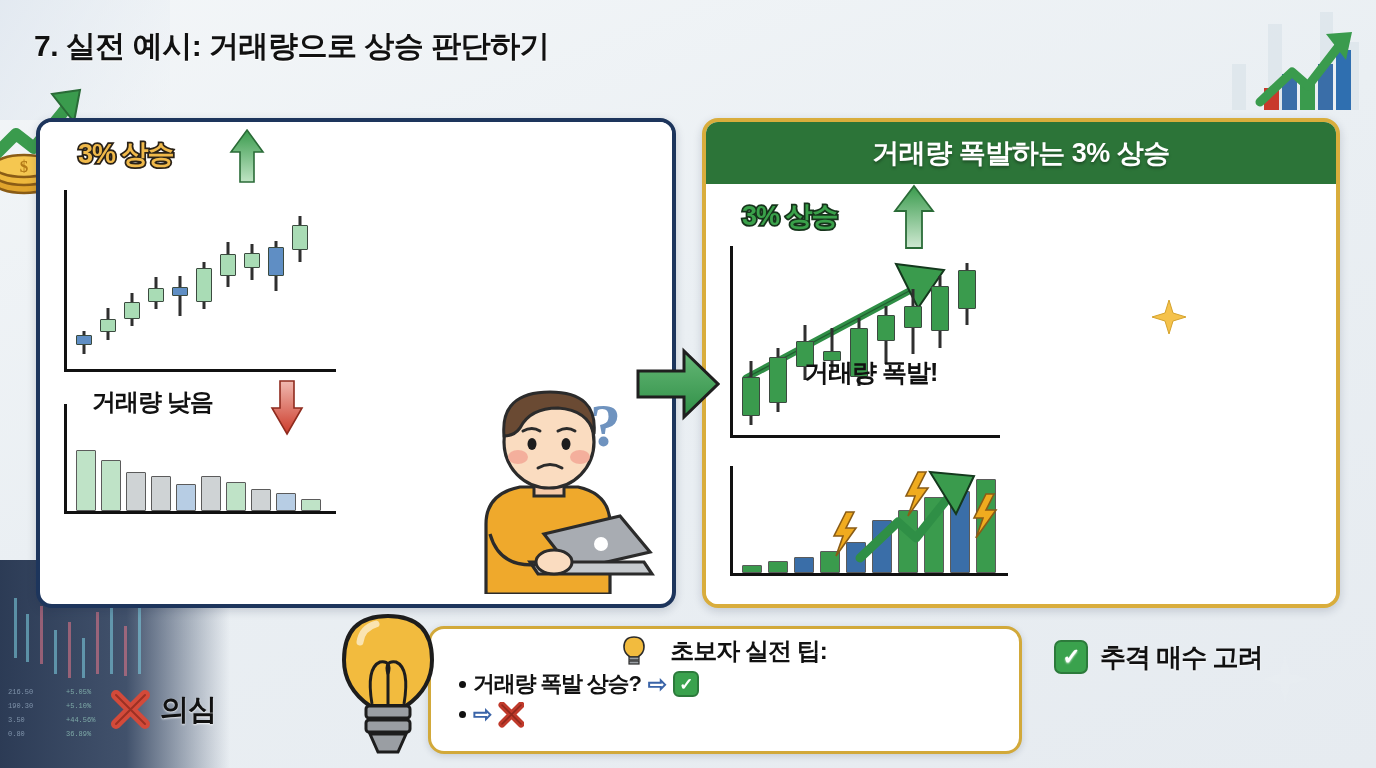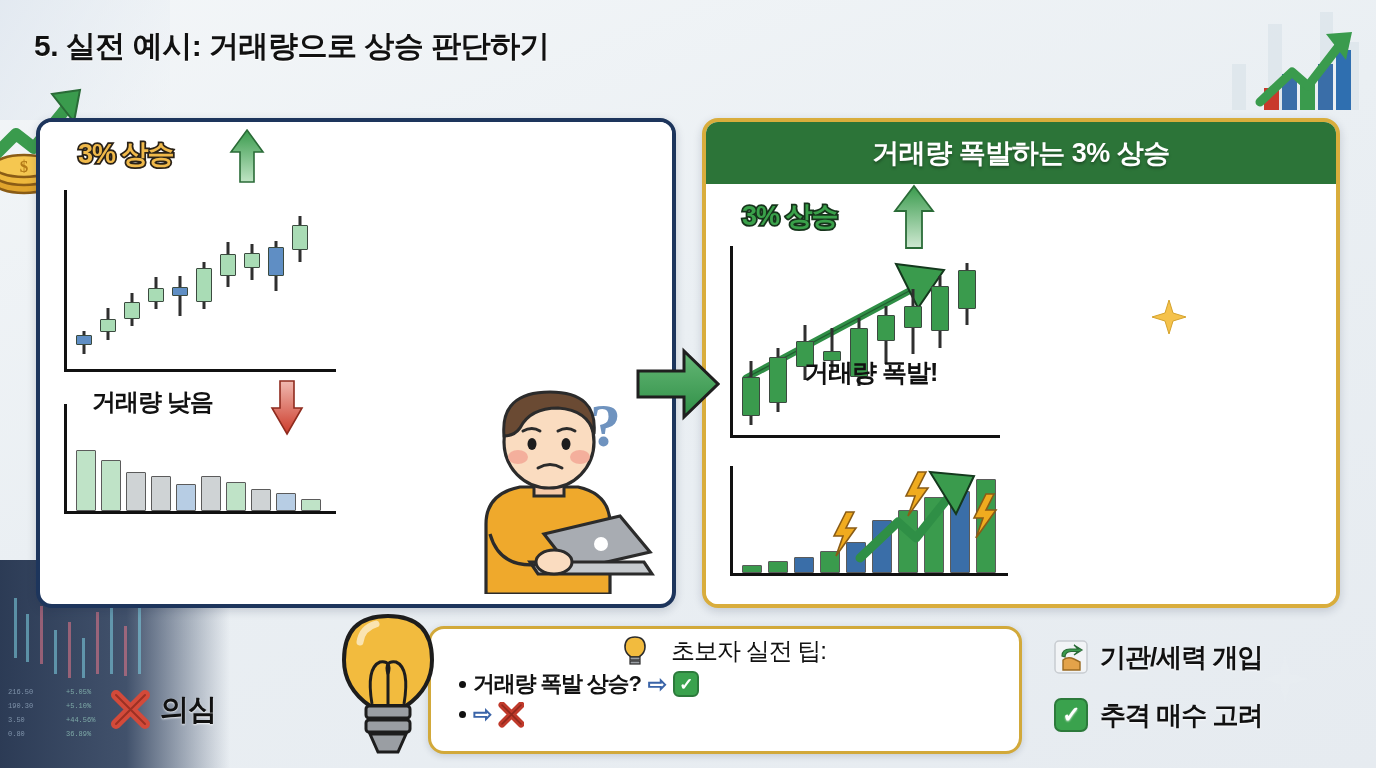--- a/index.html
+++ b/index.html
@@ -85,21 +85,21 @@
   
   .bulb{position:absolute;left:336px;top:612px;width:104px;height:150px;z-index:4;}
 
   .tipbox{
     position:absolute; left:428px; top:626px; width:594px; height:128px;
     background:#fff;border:3px solid #d2a93a;border-radius:16px;
     box-shadow:0 2px 7px rgba(20,35,60,.16);
   }
   .tip-title{
     display:flex;align-items:center;justify-content:center;gap:25px;
-    margin-top:6px;font-size:24px;font-weight:normal;color:#111;letter-spacing:-1px;
+    margin-top:6px;font-size:24px;font-weight:bold;color:#111;letter-spacing:-1px;
   }
   .tip-line{
     display:flex;align-items:center;gap:7px;
     margin-left:28px;margin-top:2px;
     font-size:22px;font-weight:bold;color:#111;letter-spacing:-1.2px;white-space:nowrap;
   }
   .dot{width:7px;height:7px;border-radius:50%;background:#111;flex:none;}
 
   .deny{
     position:absolute;left:110px;top:690px;display:flex;align-items:center;gap:10px;
@@ -152,21 +152,21 @@
   </g>
   <rect x="44" y="86" width="15" height="22" fill="#c8392c"></rect>
   <rect x="62" y="72" width="15" height="36" fill="#3a6ea8"></rect>
   <rect x="80" y="80" width="15" height="28" fill="#3a9b4d"></rect>
   <rect x="98" y="62" width="15" height="46" fill="#3a6ea8"></rect>
   <rect x="116" y="48" width="15" height="60" fill="#2f6fb0"></rect>
   <path d="M40 100 L72 70 L88 84 L122 40" stroke="#3a9b4d" stroke-width="9" fill="none" stroke-linejoin="round" stroke-linecap="round"></path>
   <path d="M106 32 L132 30 L126 58 Z" fill="#3a9b4d"></path>
 </svg>
 
-<div class="title">5. 실전 예시: 거래량으로 상승 판단하기</div>
+<div class="title">7. 실전 예시: 거래량으로 상승 판단하기</div>
 
 <svg class="coins" viewBox="0 0 120 120">
   <path d="M0 78 L22 56 L40 70 L74 28" stroke="#3a9b4d" stroke-width="12" fill="none" stroke-linejoin="round" stroke-linecap="round"></path>
   <path d="M58 16 L86 12 L80 44 Z" fill="#3a9b4d" stroke="#2a6b37" stroke-width="2"></path>
   <g stroke="#8a5c16" stroke-width="2.5">
     <ellipse cx="30" cy="104" rx="30" ry="11" fill="#e0a42c"></ellipse>
     <ellipse cx="30" cy="96" rx="30" ry="11" fill="#eeb83c"></ellipse>
     <ellipse cx="30" cy="88" rx="30" ry="11" fill="#f5c750"></ellipse>
   </g>
   <text x="30" y="94" font-size="17" font-weight="bold" fill="#b37a17" text-anchor="middle" font-family="Liberation Serif, serif">$</text>
@@ -446,24 +446,16 @@
 <div class="deny">
   <svg width="40" height="40" viewBox="0 0 40 40">
     <path d="M6 5 L35 34 M35 5 L6 34" stroke="#d34a3a" stroke-width="10" stroke-linecap="round"></path>
     <path d="M6 5 L35 34 M35 5 L6 34" stroke="#8f2b1e" stroke-width="2" stroke-linecap="round" opacity=".8"></path>
   </svg>
   <span>의심</span>
 </div>
 
 <div class="legend">
   <div class="legend-row">
-    <svg width="34" height="34" viewBox="0 0 34 34">
-      <rect x="1" y="1" width="32" height="32" rx="4" fill="#f2f4f6" stroke="#c8ccd1" stroke-width="1.5"></rect>
-      <path d="M8 16 Q8 9 16 9 L24 9 L20 5 L28 10 L20 15 L24 11.5 L17 11.5 Q11 12 11 17 Z" fill="#3a9b4d" stroke="#2a6b37" stroke-width="1.2"></path>
-      <path d="M9 20 Q14 16 20 19 L26 22 L26 30 L9 30 Z" fill="#e3a34a" stroke="#9a6a21" stroke-width="1.4"></path>
-    </svg>
-    <span>기관/세력 개입</span>
-  </div>
-  <div class="legend-row">
     <span class="chk">✓</span>
     <span>추격 매수 고려</span>
   </div>
 </div>
 
 </body></html>

